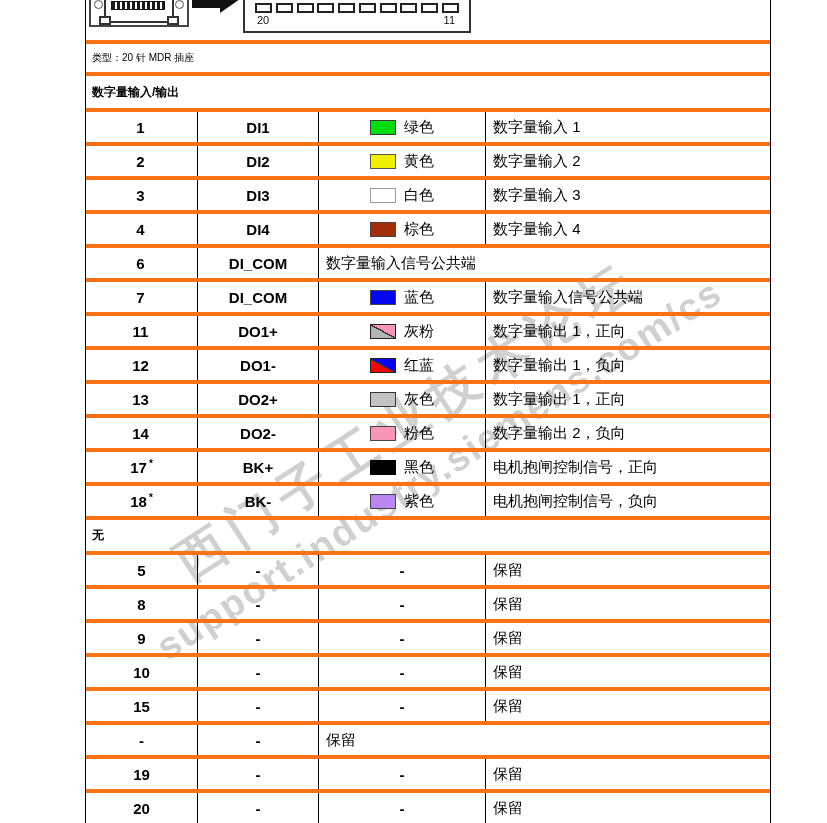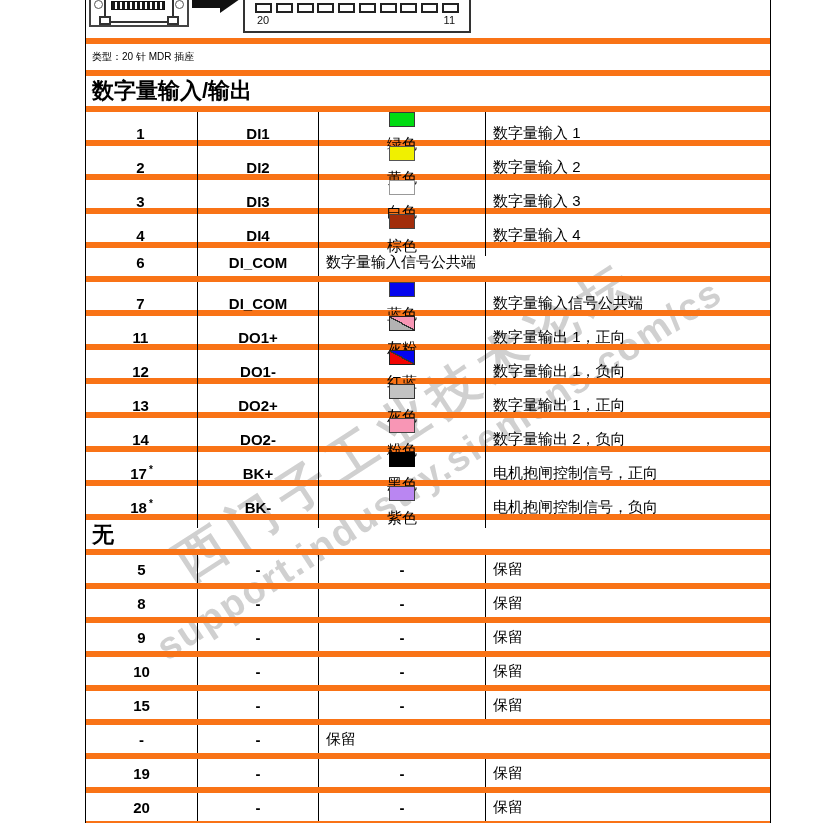--- a/index.html
+++ b/index.html
@@ -15,32 +15,32 @@
     transform:rotate(-33deg);z-index:1;pointer-events:none;white-space:nowrap;
   }
   .wm1{font-size:50px;letter-spacing:10px;font-weight:bold;}
   .wm2{font-size:38px;letter-spacing:2px;font-weight:bold;}
   
   .tbl{
     position:absolute;left:85px;top:0;width:686px;z-index:2;
     border-left:1px solid #000;border-right:1px solid #000;
     box-sizing:border-box;background:transparent;
   }
-  .row{border-bottom:6px solid #f97316;box-sizing:border-box;position:relative;}
+  .row{border-bottom:4px solid #f97316;box-sizing:border-box;position:relative;}
   .fig-row{height:44px;overflow:hidden;background:#fff;}
   .type-row{height:32px;display:flex;align-items:center;padding-left:6px;font-size:10px;}
-  .sec-row{display:flex;align-items:center;padding-left:6px;font-weight:bold;font-size:22px;}
+  .sec-row{display:flex;align-items:center;padding-left:6px;font-weight:bold;font-size:12px;}
   .sec-io{height:36px;}
   .sec-none{height:35px;}
   .gridrow{height:34px;display:grid;grid-template-columns:112px 121px 167px 1fr;}
   .cell{box-sizing:border-box;display:flex;align-items:center;font-size:15px;}
   .cell.b{border-right:1px solid #000;}
   .c-pin,.c-sig{justify-content:center;font-weight:bold;}
   .c-pin sup{font-size:10px;margin-left:2px;vertical-align:super;position:relative;top:-4px;}
-  .c-color{justify-content:center;gap:8px;flex-direction:column;}
+  .c-color{justify-content:center;gap:8px;}
   .c-desc{padding-left:7px;}
   .swatch{width:26px;height:15px;display:inline-block;box-sizing:border-box;}
   
   .conn-outer{position:absolute;left:3px;top:-30px;width:100px;height:57px;
     border:2px solid #444;background:#fff;box-sizing:border-box;}
   .hole{position:absolute;width:9px;height:9px;border:1px solid #555;border-radius:50%;top:28px;box-sizing:border-box;}
   .hole.l{left:3px;}.hole.r{right:3px;}
   .shell{position:absolute;left:13px;top:14px;width:70px;height:37px;
     border:2px solid #333;border-radius:5px;box-sizing:border-box;background:#fff;}
   .pstrip{position:absolute;left:5px;top:13px;width:54px;height:9px;

